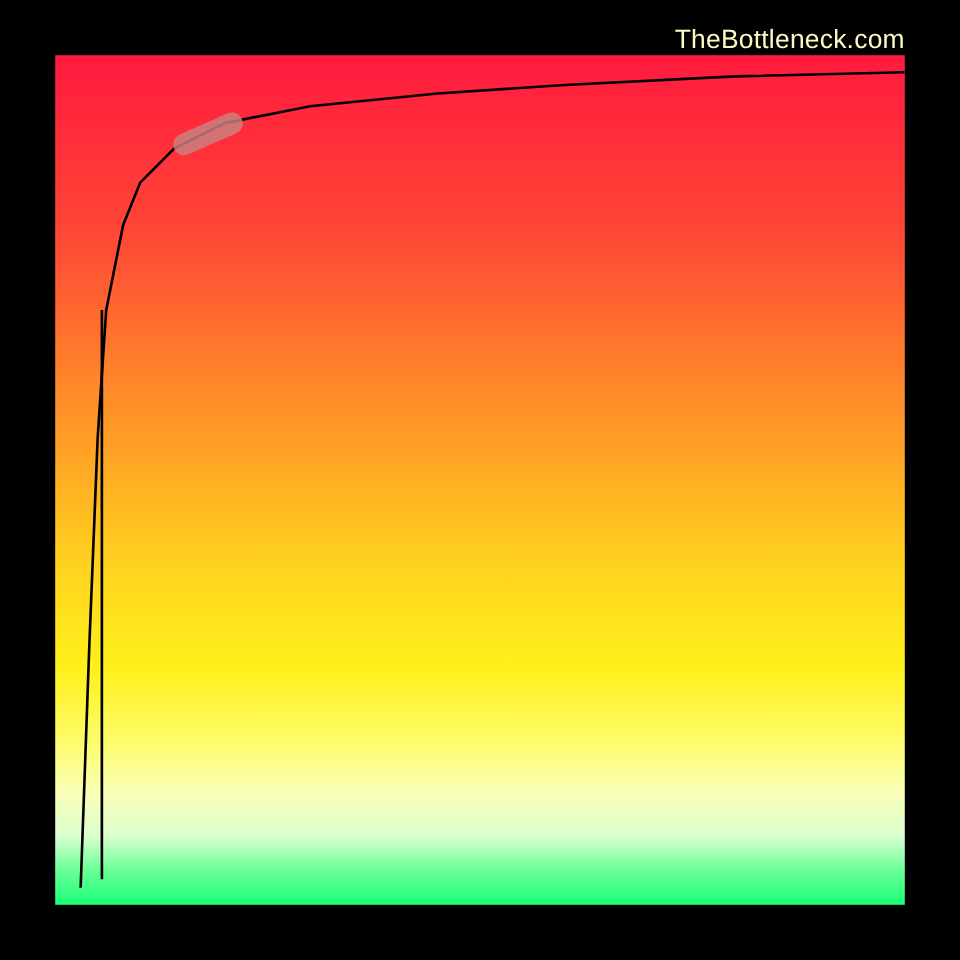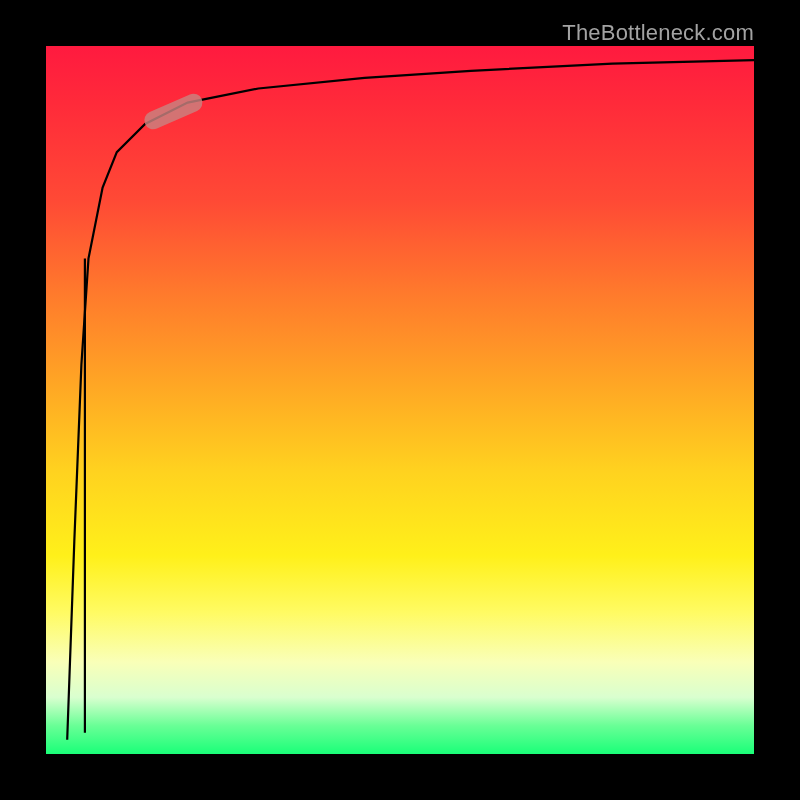--- a/index.html
+++ b/index.html
@@ -57,21 +57,21 @@
   }
   .highlight-pill {
     fill: rgba(201,130,128,0.82);
     stroke: none;
   }
   .watermark {
     position: absolute;
     top: 20px;
     right: 46px;
     font-size: 22px;
-    color: #a3a3a3;
+    color: #fef9c3;
     letter-spacing: 0.2px;
     font-weight: 500;
   }
 </style>
 </head>
 <body>
 
 <div class="frame">
 
   <div class="plot-area">

